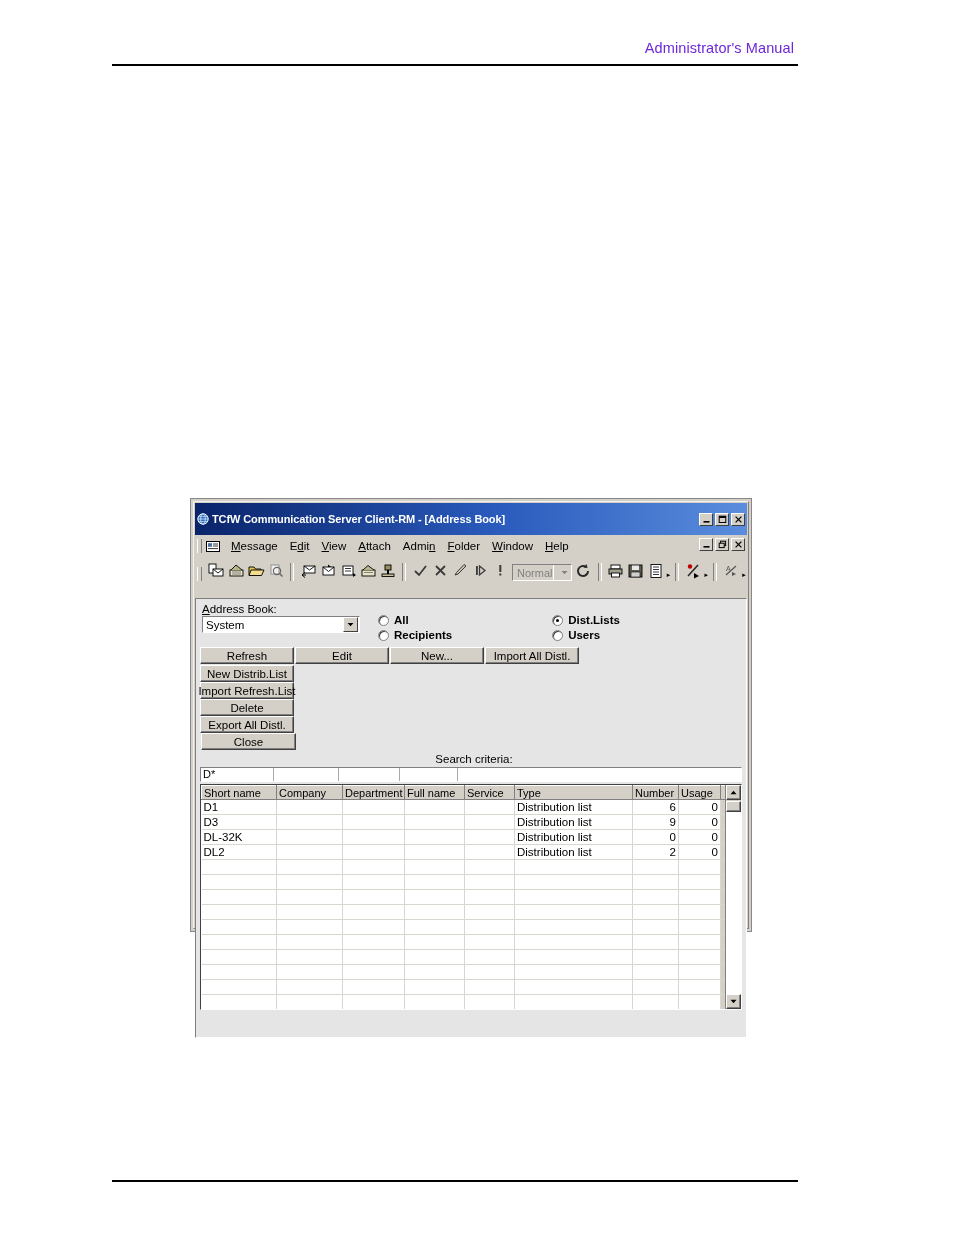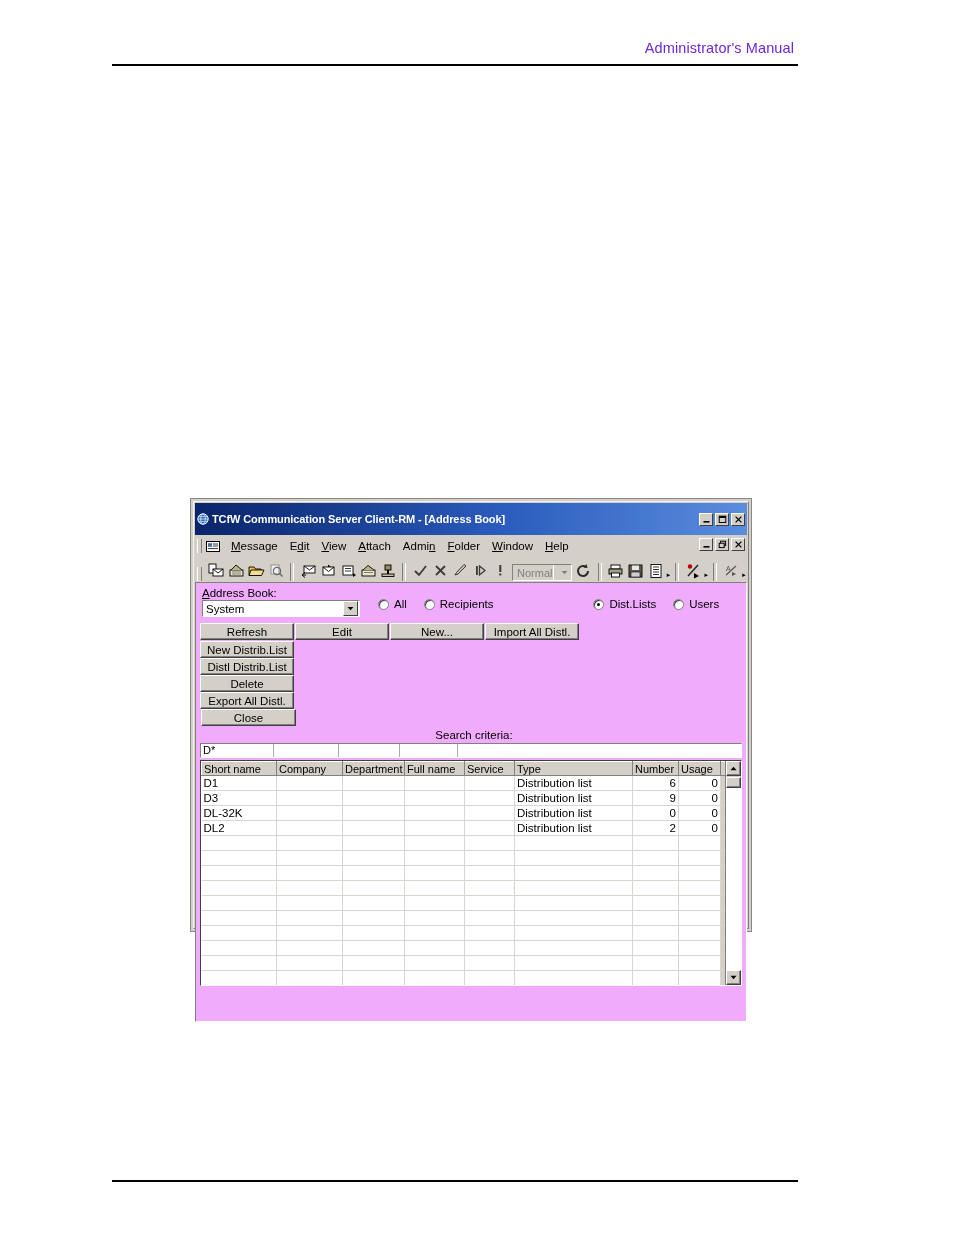--- a/index.html
+++ b/index.html
@@ -69,42 +69,42 @@
     width:62px;height:17px;background:#d4d0c8;color:#808080;
     border:1px solid #808080;border-right-color:#fff;border-bottom-color:#fff;
     font-size:11px;display:flex;align-items:center;box-sizing:border-box;margin:0 2px;
   }
   .tb-combo span{padding-left:4px;flex:1 1 auto;}
   .tb-combo .arrow{width:13px;height:100%;display:flex;align-items:center;justify-content:center;border-left:1px solid #fff;}
   .tb-drop{width:6px;height:12px;display:flex;align-items:center;justify-content:center;color:#000;font-size:7px;}
 
   
   .client{
-    margin:1px 1px 1px 1px;height:440px;background:#f0abfc;
+    margin:17px 1px 1px 1px;height:440px;background:#e5e5e5;
     border:1px solid #808080;border-right-color:#fff;border-bottom-color:#fff;
     box-sizing:border-box;position:relative;
   }
   .panel-top{padding:4px 6px 0 6px;}
   .row-ab{display:flex;align-items:flex-start;}
   .ab-block{width:158px;}
   .lbl{font-size:11.5px;margin-bottom:1px;}
   .lbl u{text-decoration:underline;}
   .combo{
     height:17px;background:#fff;border:1px solid #808080;
     border-right-color:#fff;border-bottom-color:#fff;
     display:flex;align-items:center;box-sizing:border-box;
   }
   .combo .val{flex:1 1 auto;padding-left:3px;font-size:11.5px;}
   .combo .cbtn{
     width:15px;height:15px;margin:0 1px 0 0;background:#d4d0c8;
     border:1px solid #fff;border-right-color:#404040;border-bottom-color:#404040;
     display:flex;align-items:center;justify-content:center;box-sizing:border-box;
   }
   .radios{display:flex;margin-left:18px;margin-top:11px;}
-  .rcol{display:flex;flex-direction:row;gap:17px;}
+  .rcol{display:flex;flex-direction:column;gap:3px;font-weight:bold;}
   .rcol.second{margin-left:100px;}
   .radio{display:flex;align-items:center;font-size:11.5px;white-space:nowrap;}
   .rdot{
     width:11px;height:11px;border-radius:50%;
     background:#fff;border:1px solid #808080;
     box-shadow:inset 1px 1px 0 #404040, inset -1px -1px 0 #fff;
     margin-right:5px;flex:0 0 auto;position:relative;box-sizing:border-box;
   }
   .rdot.on::after{
     content:"";position:absolute;left:3px;top:3px;width:3px;height:3px;
@@ -460,21 +460,21 @@
 
     <div class="btnrows">
       <div class="btnrow">
         <div class="btn w1">Refresh</div>
         <div class="btn w1">Edit</div>
         <div class="btn w1">New...</div>
         <div class="btn w1">Import All Distl.</div>
       </div>
       <div class="btnrow">
         <div class="btn w1">New Distrib.List</div>
-        <div class="btn w1">Distl Distrib.List</div>
+        <div class="btn w1">Import Refresh.List</div>
         <div class="btn w1">Delete</div>
         <div class="btn w1">Export All Distl.</div>
         <div class="btn close">Close</div>
       </div>
     </div>
 
     <div class="search-lbl">Search criteria:</div>
 
     <div class="sc-row">
       <div class="sc-cell" style="width:75px">D*</div>

